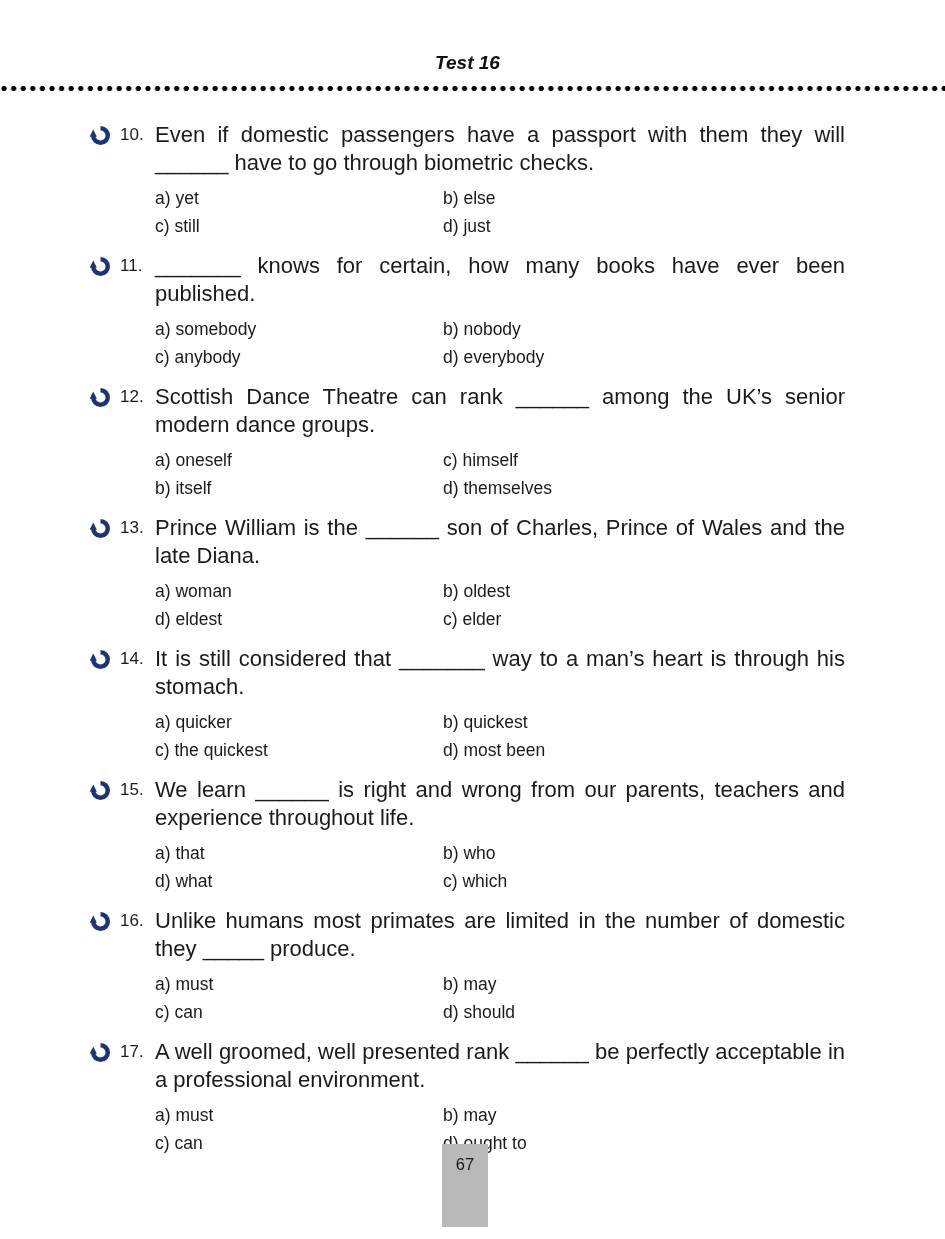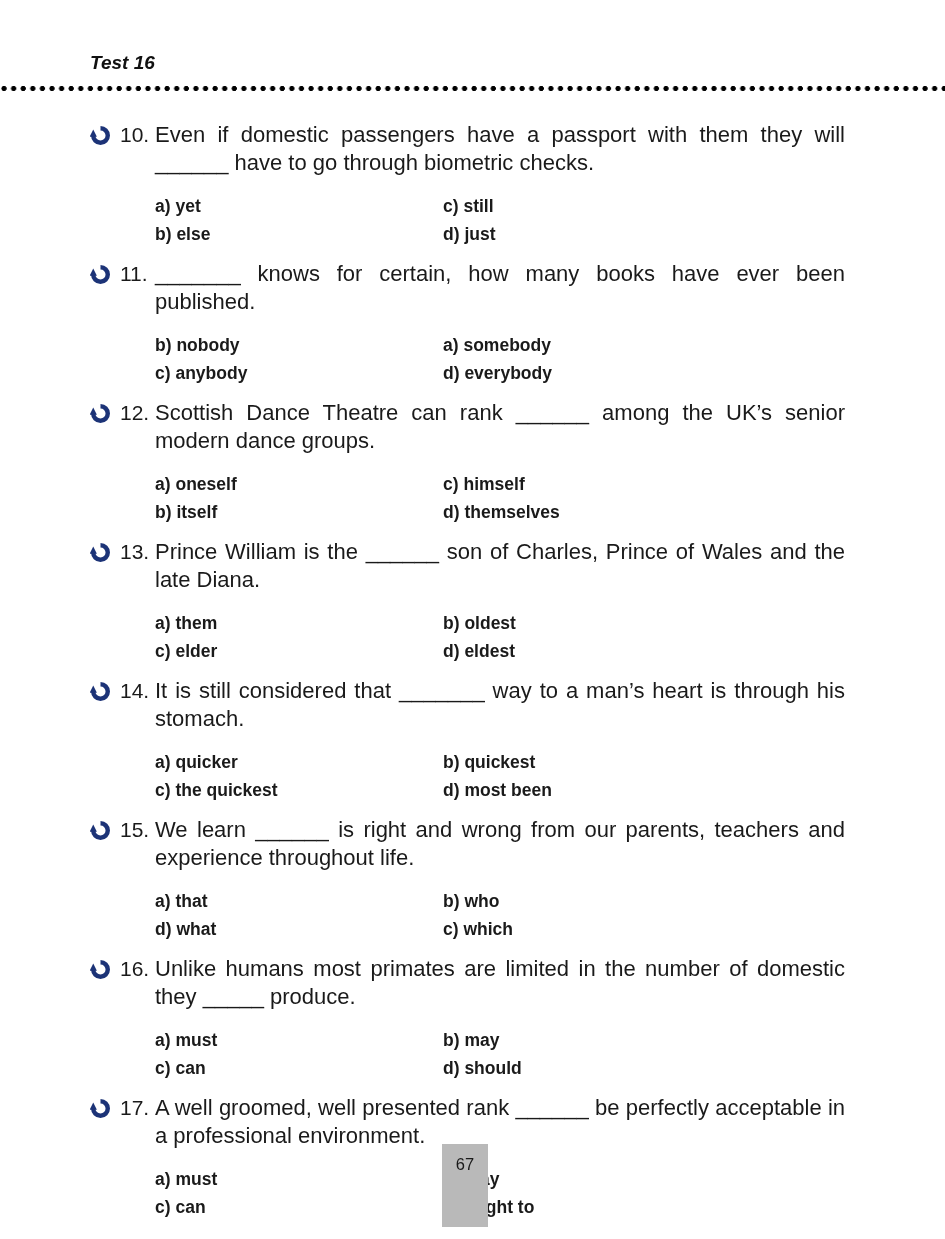--- a/index.html
+++ b/index.html
@@ -8,21 +8,21 @@
     width: 945px;
     height: 1239px;
     background: #ffffff;
     font-family: "Liberation Sans", sans-serif;
     color: #1a1a1a;
     position: relative;
     overflow: hidden;
   }
   .header {
     padding: 52px 100px 0 90px;
-    text-align: left;
+    text-align: center;
   }
   .test-title {
     font-weight: bold;
     font-style: italic;
     font-size: 19px;
     color: #111;
   }
   .dotted-rule {
     margin-top: 10px;
     height: 9px;
@@ -37,35 +37,34 @@
     display: grid;
     grid-template-columns: 30px 35px 1fr;
     margin-bottom: 12px;
   }
   .q-icon {
     grid-column: 1;
     padding-top: 4px;
   }
   .q-number {
     grid-column: 2;
-    font-size: 21px;
+    font-size: 17px;
     line-height: 28px;
   }
   .q-text {
     grid-column: 3;
     font-size: 22px;
     line-height: 28px;
     text-align: justify;
   }
   .q-options {
     grid-column: 3;
     display: grid;
     grid-template-columns: 288px 1fr;
-    margin-top: 15px;
-    font-weight: bold;
+    margin-top: 7px;
   }
   .option {
     font-size: 17.5px;
     line-height: 28px;
     white-space: nowrap;
   }
   .footer-bar {
     position: absolute;
     left: 442px;
     top: 1144px;
@@ -94,38 +93,38 @@
     <span class="q-icon">
       <svg width="21" height="21" viewBox="0 0 26 26" aria-hidden="true">
         <path d="M13 4 A9 9 0 1 1 4 13" fill="none" stroke="#1c3377" stroke-width="5.5"></path>
         <polygon points="-0.5,14.5 8.5,14.5 4,5.5" fill="#1c3377"></polygon>
       </svg>
     </span>
     <span class="q-number">10.</span>
     <span class="q-text">Even if domestic passengers have a passport with them they will ______ have to go through biometric checks.</span>
     <div class="q-options">
         <div class="option"><span>a)&nbsp;</span><span>yet</span></div>
+        <div class="option"><span>b)&nbsp;</span><span>else</span></div>
         <div class="option"><span>c)&nbsp;</span><span>still</span></div>
-        <div class="option"><span>b)&nbsp;</span><span>else</span></div>
         <div class="option"><span>d)&nbsp;</span><span>just</span></div>
       </div>
   </div>
 
   <div class="question">
     <span class="q-icon">
       <svg width="21" height="21" viewBox="0 0 26 26" aria-hidden="true">
         <path d="M13 4 A9 9 0 1 1 4 13" fill="none" stroke="#1c3377" stroke-width="5.5"></path>
         <polygon points="-0.5,14.5 8.5,14.5 4,5.5" fill="#1c3377"></polygon>
       </svg>
     </span>
     <span class="q-number">11.</span>
     <span class="q-text">_______ knows for certain, how many books have ever been published.</span>
     <div class="q-options">
+        <div class="option"><span>a)&nbsp;</span><span>somebody</span></div>
         <div class="option"><span>b)&nbsp;</span><span>nobody</span></div>
-        <div class="option"><span>a)&nbsp;</span><span>somebody</span></div>
         <div class="option"><span>c)&nbsp;</span><span>anybody</span></div>
         <div class="option"><span>d)&nbsp;</span><span>everybody</span></div>
       </div>
   </div>
 
   <div class="question">
     <span class="q-icon">
       <svg width="21" height="21" viewBox="0 0 26 26" aria-hidden="true">
         <path d="M13 4 A9 9 0 1 1 4 13" fill="none" stroke="#1c3377" stroke-width="5.5"></path>
         <polygon points="-0.5,14.5 8.5,14.5 4,5.5" fill="#1c3377"></polygon>
@@ -144,24 +143,24 @@
   <div class="question">
     <span class="q-icon">
       <svg width="21" height="21" viewBox="0 0 26 26" aria-hidden="true">
         <path d="M13 4 A9 9 0 1 1 4 13" fill="none" stroke="#1c3377" stroke-width="5.5"></path>
         <polygon points="-0.5,14.5 8.5,14.5 4,5.5" fill="#1c3377"></polygon>
       </svg>
     </span>
     <span class="q-number">13.</span>
     <span class="q-text">Prince William is the ______ son of Charles, Prince of Wales and the late Diana.</span>
     <div class="q-options">
-        <div class="option"><span>a)&nbsp;</span><span>them</span></div>
+        <div class="option"><span>a)&nbsp;</span><span>woman</span></div>
         <div class="option"><span>b)&nbsp;</span><span>oldest</span></div>
+        <div class="option"><span>d)&nbsp;</span><span>eldest</span></div>
         <div class="option"><span>c)&nbsp;</span><span>elder</span></div>
-        <div class="option"><span>d)&nbsp;</span><span>eldest</span></div>
       </div>
   </div>
 
   <div class="question">
     <span class="q-icon">
       <svg width="21" height="21" viewBox="0 0 26 26" aria-hidden="true">
         <path d="M13 4 A9 9 0 1 1 4 13" fill="none" stroke="#1c3377" stroke-width="5.5"></path>
         <polygon points="-0.5,14.5 8.5,14.5 4,5.5" fill="#1c3377"></polygon>
       </svg>
     </span>

